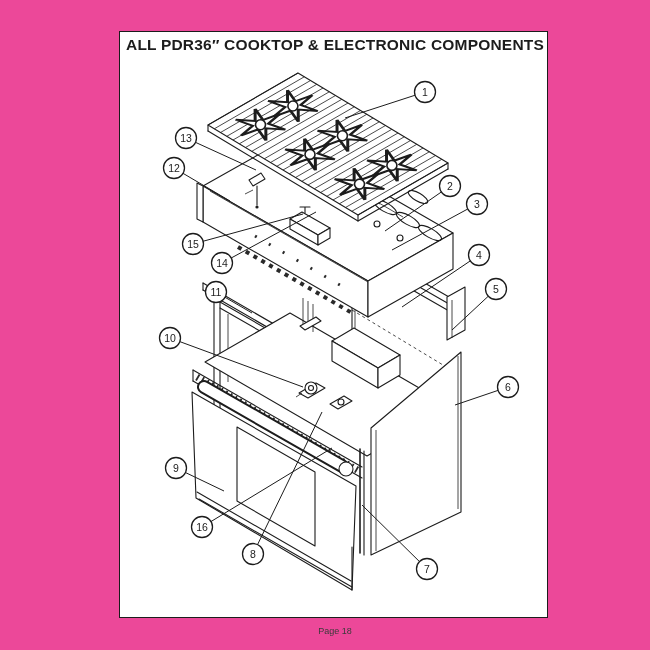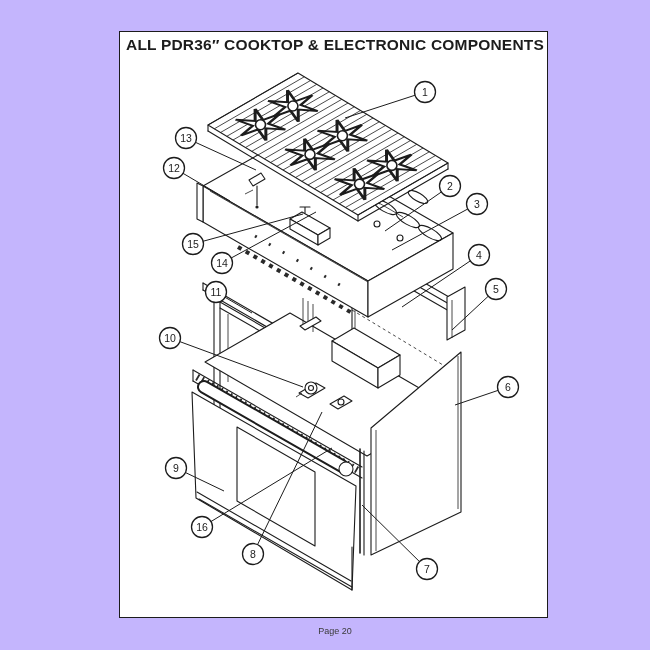--- a/index.html
+++ b/index.html
@@ -1,17 +1,17 @@
 <!DOCTYPE html>
 <html><head>
 <meta charset="utf-8">
 <style>
   html,body{margin:0;padding:0;background:#ffffff;}
   .page{
-    position:relative;width:650px;height:650px;background:#c4b5fd;
+    position:relative;width:650px;height:650px;background:#ec4899;
     font-family:"Liberation Sans",sans-serif;color:#1c1c1c;overflow:hidden;
   }
   .border-frame{
     position:absolute;left:119px;top:31px;width:429px;height:587px;
     border:1.6px solid #1c1c1c;box-sizing:border-box;background:#ffffff;
   }
   .title{
     position:absolute;left:119px;top:36px;width:432px;text-align:center;
     font-weight:bold;font-size:15.5px;letter-spacing:.2px;white-space:nowrap;
   }
@@ -271,14 +271,14 @@
           <text x="193" y="247.8" text-anchor="middle" class="callout-text">15</text>
         </g>
         <g>
           <line x1="210.97308104262038" y1="521.5471276740999" x2="332" y2="448" stroke="#1c1c1c" stroke-width="1"></line>
           <circle cx="202" cy="527" r="10.5" class="callout-circle"></circle>
           <text x="202" y="530.8" text-anchor="middle" class="callout-text">16</text>
         </g>
       </g>
   </svg>
 
-  <div class="footer">Page 20</div>
+  <div class="footer">Page 18</div>
 </div>
 
 </body></html>

